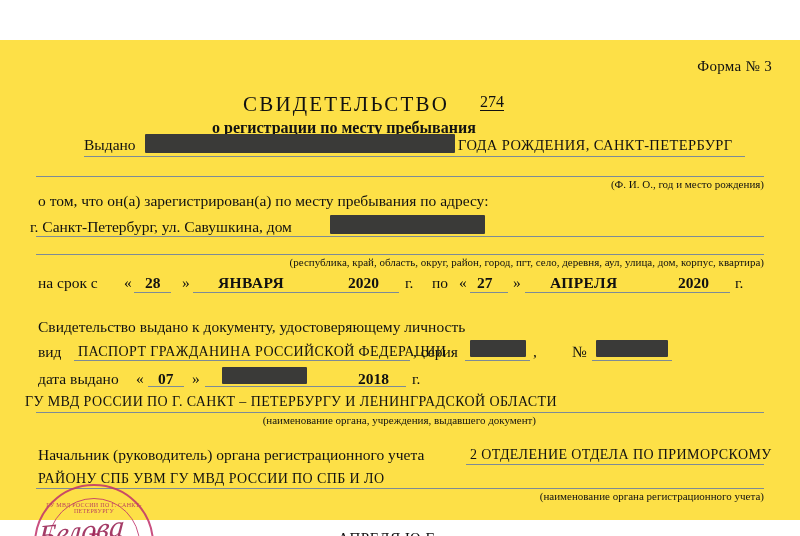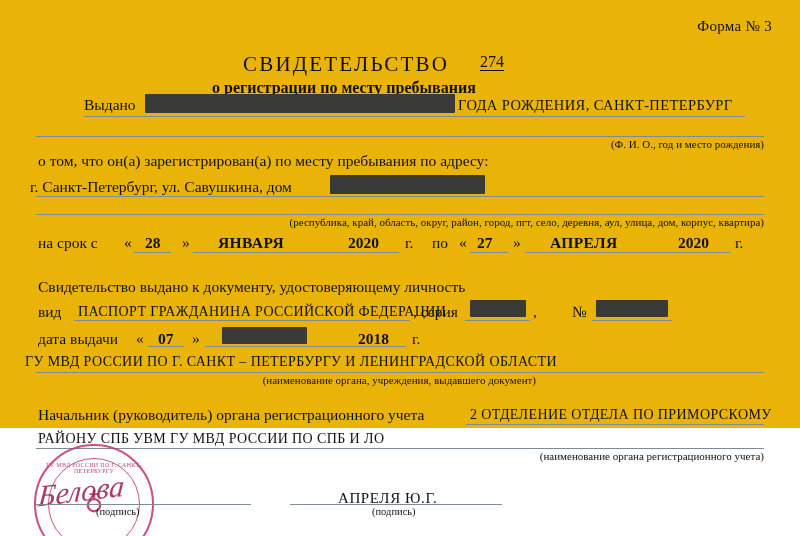--- a/index.html
+++ b/index.html
@@ -11,22 +11,23 @@
     width: 800px;
     height: 536px;
     font-family: "Liberation Serif", serif;
     color: #111;
     overflow: hidden;
     position: relative;
   }
   .page {
     position: relative;
     width: 800px;
-    height: 428px;
-    background: #eab308;
+    height: 480px;
+    background: #fde047;
+    margin-top: 40px;
   }
   
   .form-no {
     position: absolute;
     top: 18px;
     right: 28px;
     font-size: 15px;
     letter-spacing: 0.3px;
   }
   
@@ -201,21 +202,21 @@
   <div class="txt caps" style="left:78px; top:304px; font-size:14px;">ПАСПОРТ ГРАЖДАНИНА РОССИЙСКОЙ ФЕДЕРАЦИИ</div>
   <div class="txt" style="left:413px; top:303px;">, серия</div>
   <div class="redact" style="left:470px; top:300px; width:56px; height:17px;"></div>
   <div class="txt" style="left:533px; top:303px;">,</div>
   <div class="txt" style="left:572px; top:303px;">№</div>
   <div class="redact" style="left:596px; top:300px; width:72px; height:17px;"></div>
   <div class="rule" style="left:74px; top:320px; width:336px;"></div>
   <div class="rule" style="left:465px; top:320px; width:65px;"></div>
   <div class="rule" style="left:592px; top:320px; width:80px;"></div>
 
-  <div class="txt" style="left:38px; top:330px;">дата выдачи</div>
+  <div class="txt" style="left:38px; top:330px;">дата выдано</div>
   <div class="txt" style="left:136px; top:330px;">«</div>
   <div class="txt bold" style="left:158px; top:330px;">07</div>
   <div class="txt" style="left:192px; top:330px;">»</div>
   <div class="redact" style="left:222px; top:327px; width:85px; height:17px;"></div>
   <div class="txt bold" style="left:358px; top:330px;">2018</div>
   <div class="txt" style="left:412px; top:330px;">г.</div>
   <div class="rule" style="left:148px; top:346px; width:36px;"></div>
   <div class="rule" style="left:205px; top:346px; width:145px;"></div>
   <div class="rule" style="left:350px; top:346px; width:56px;"></div>
 

